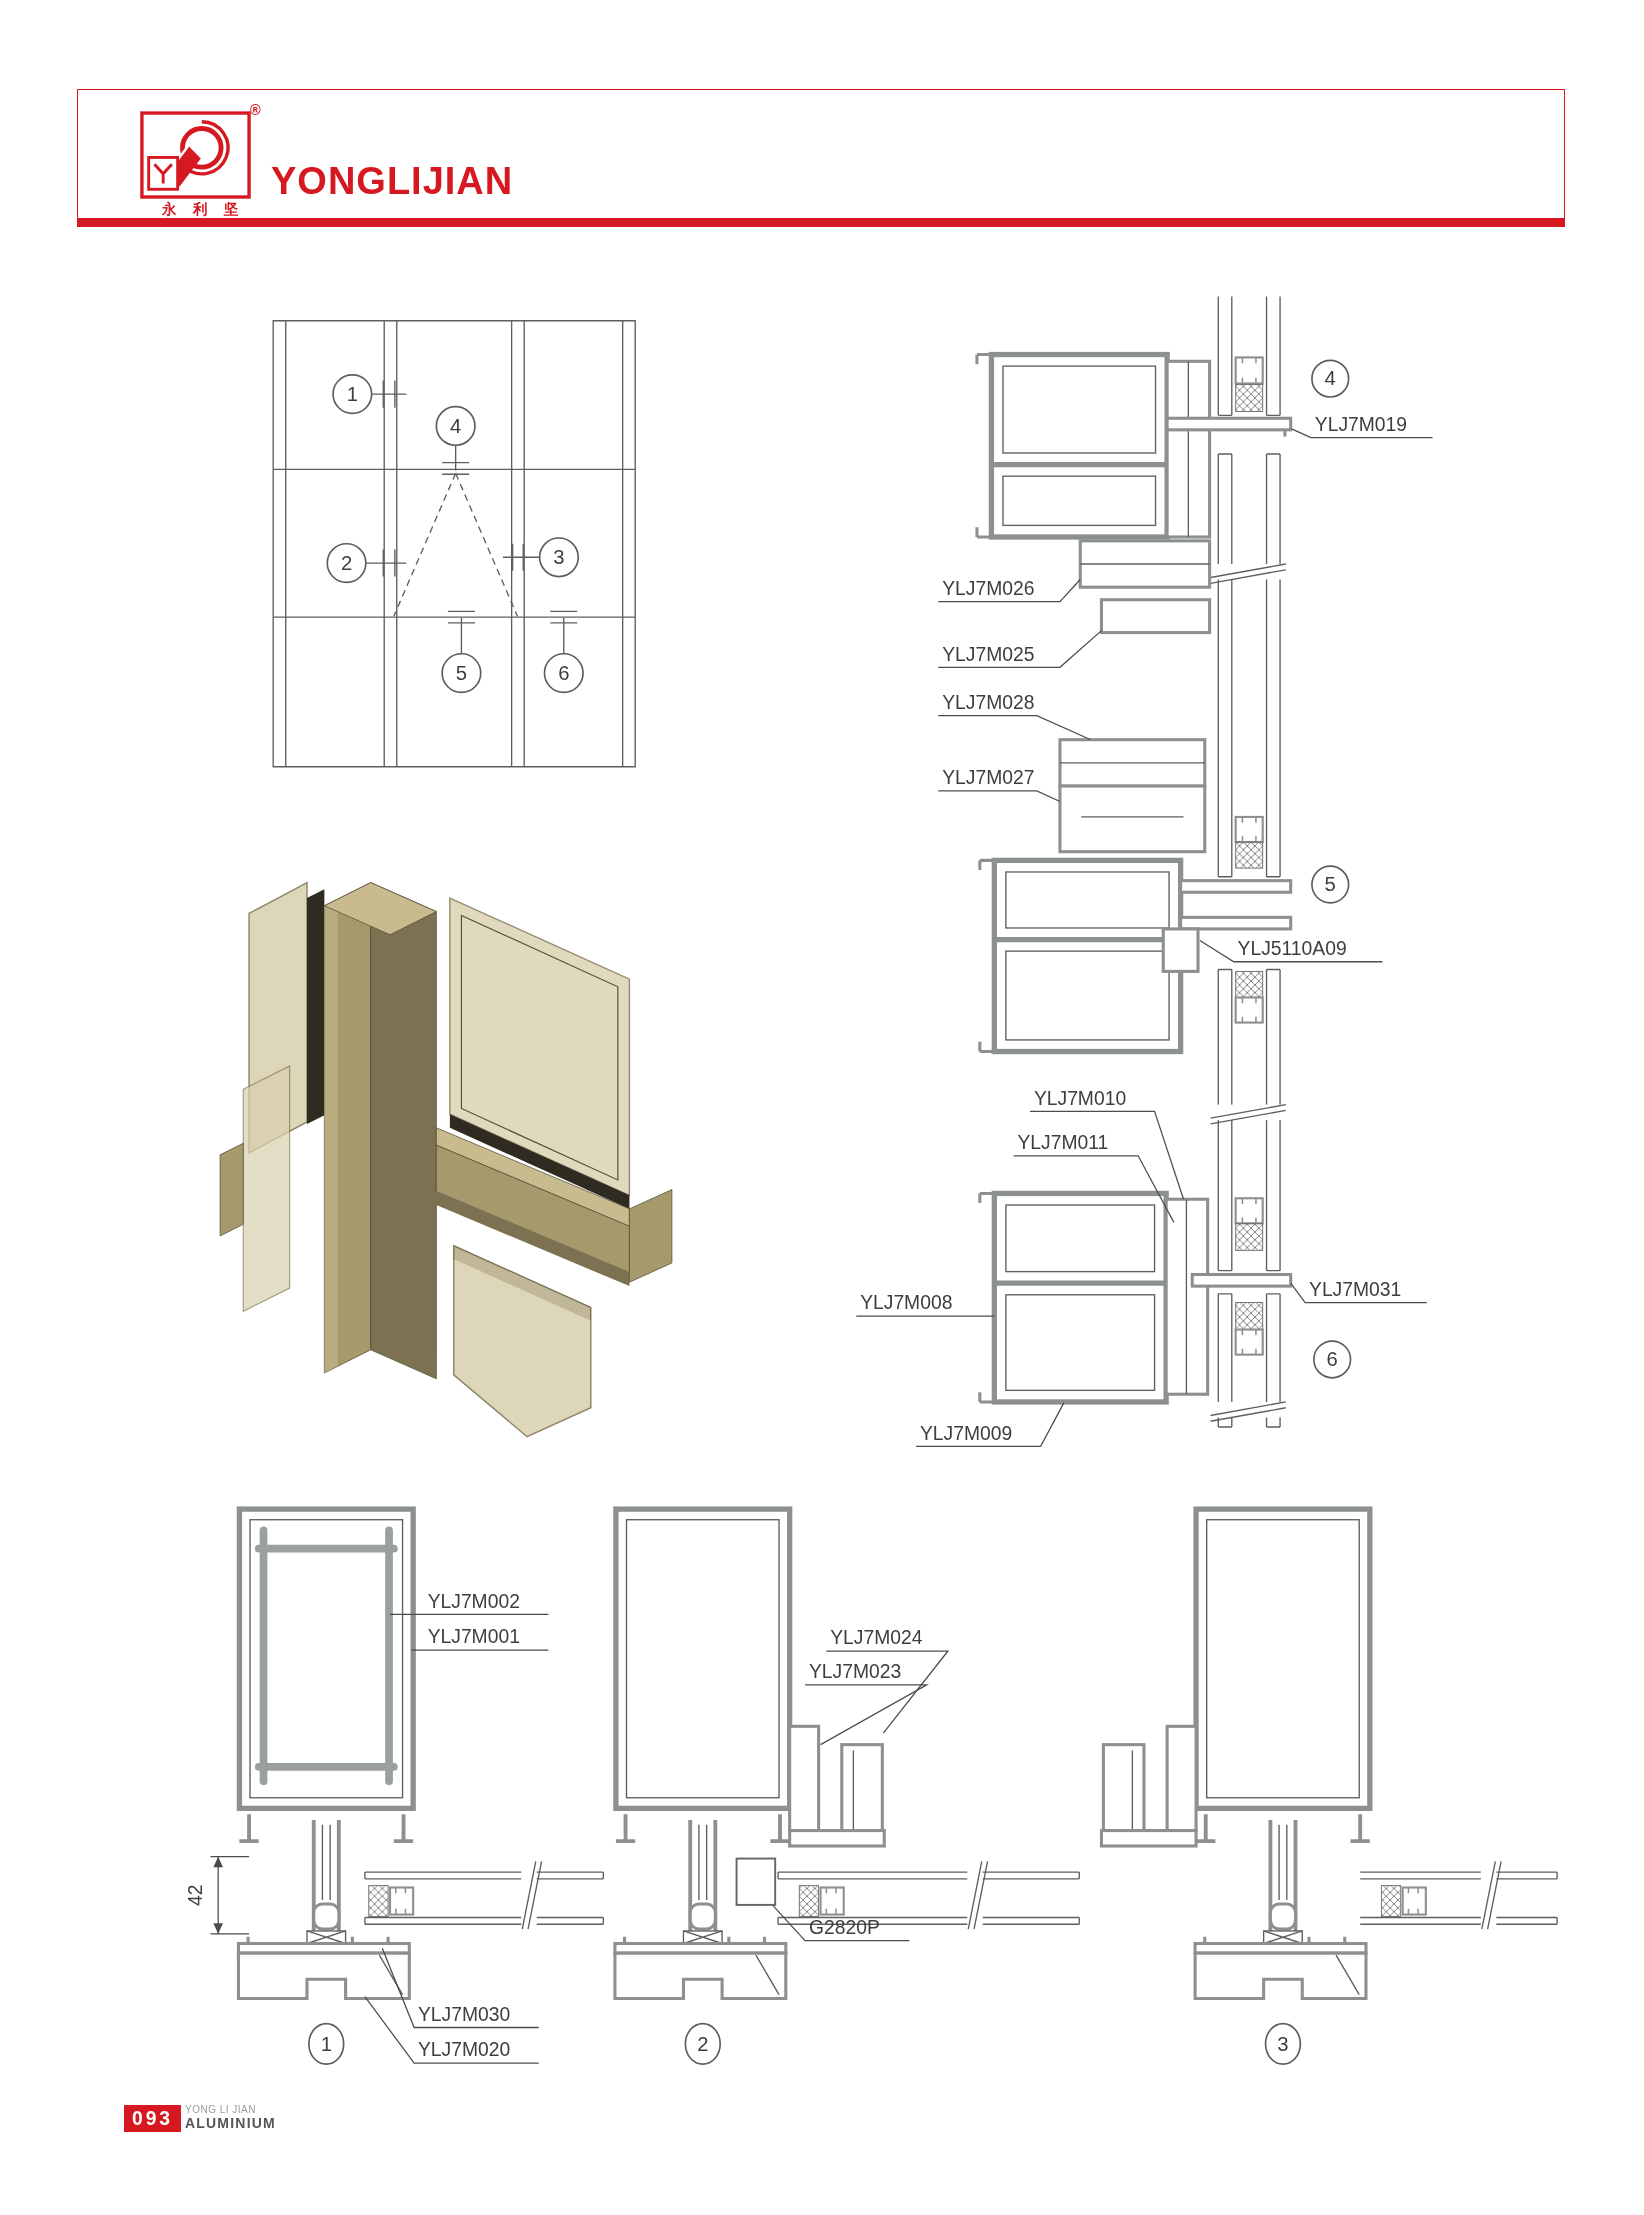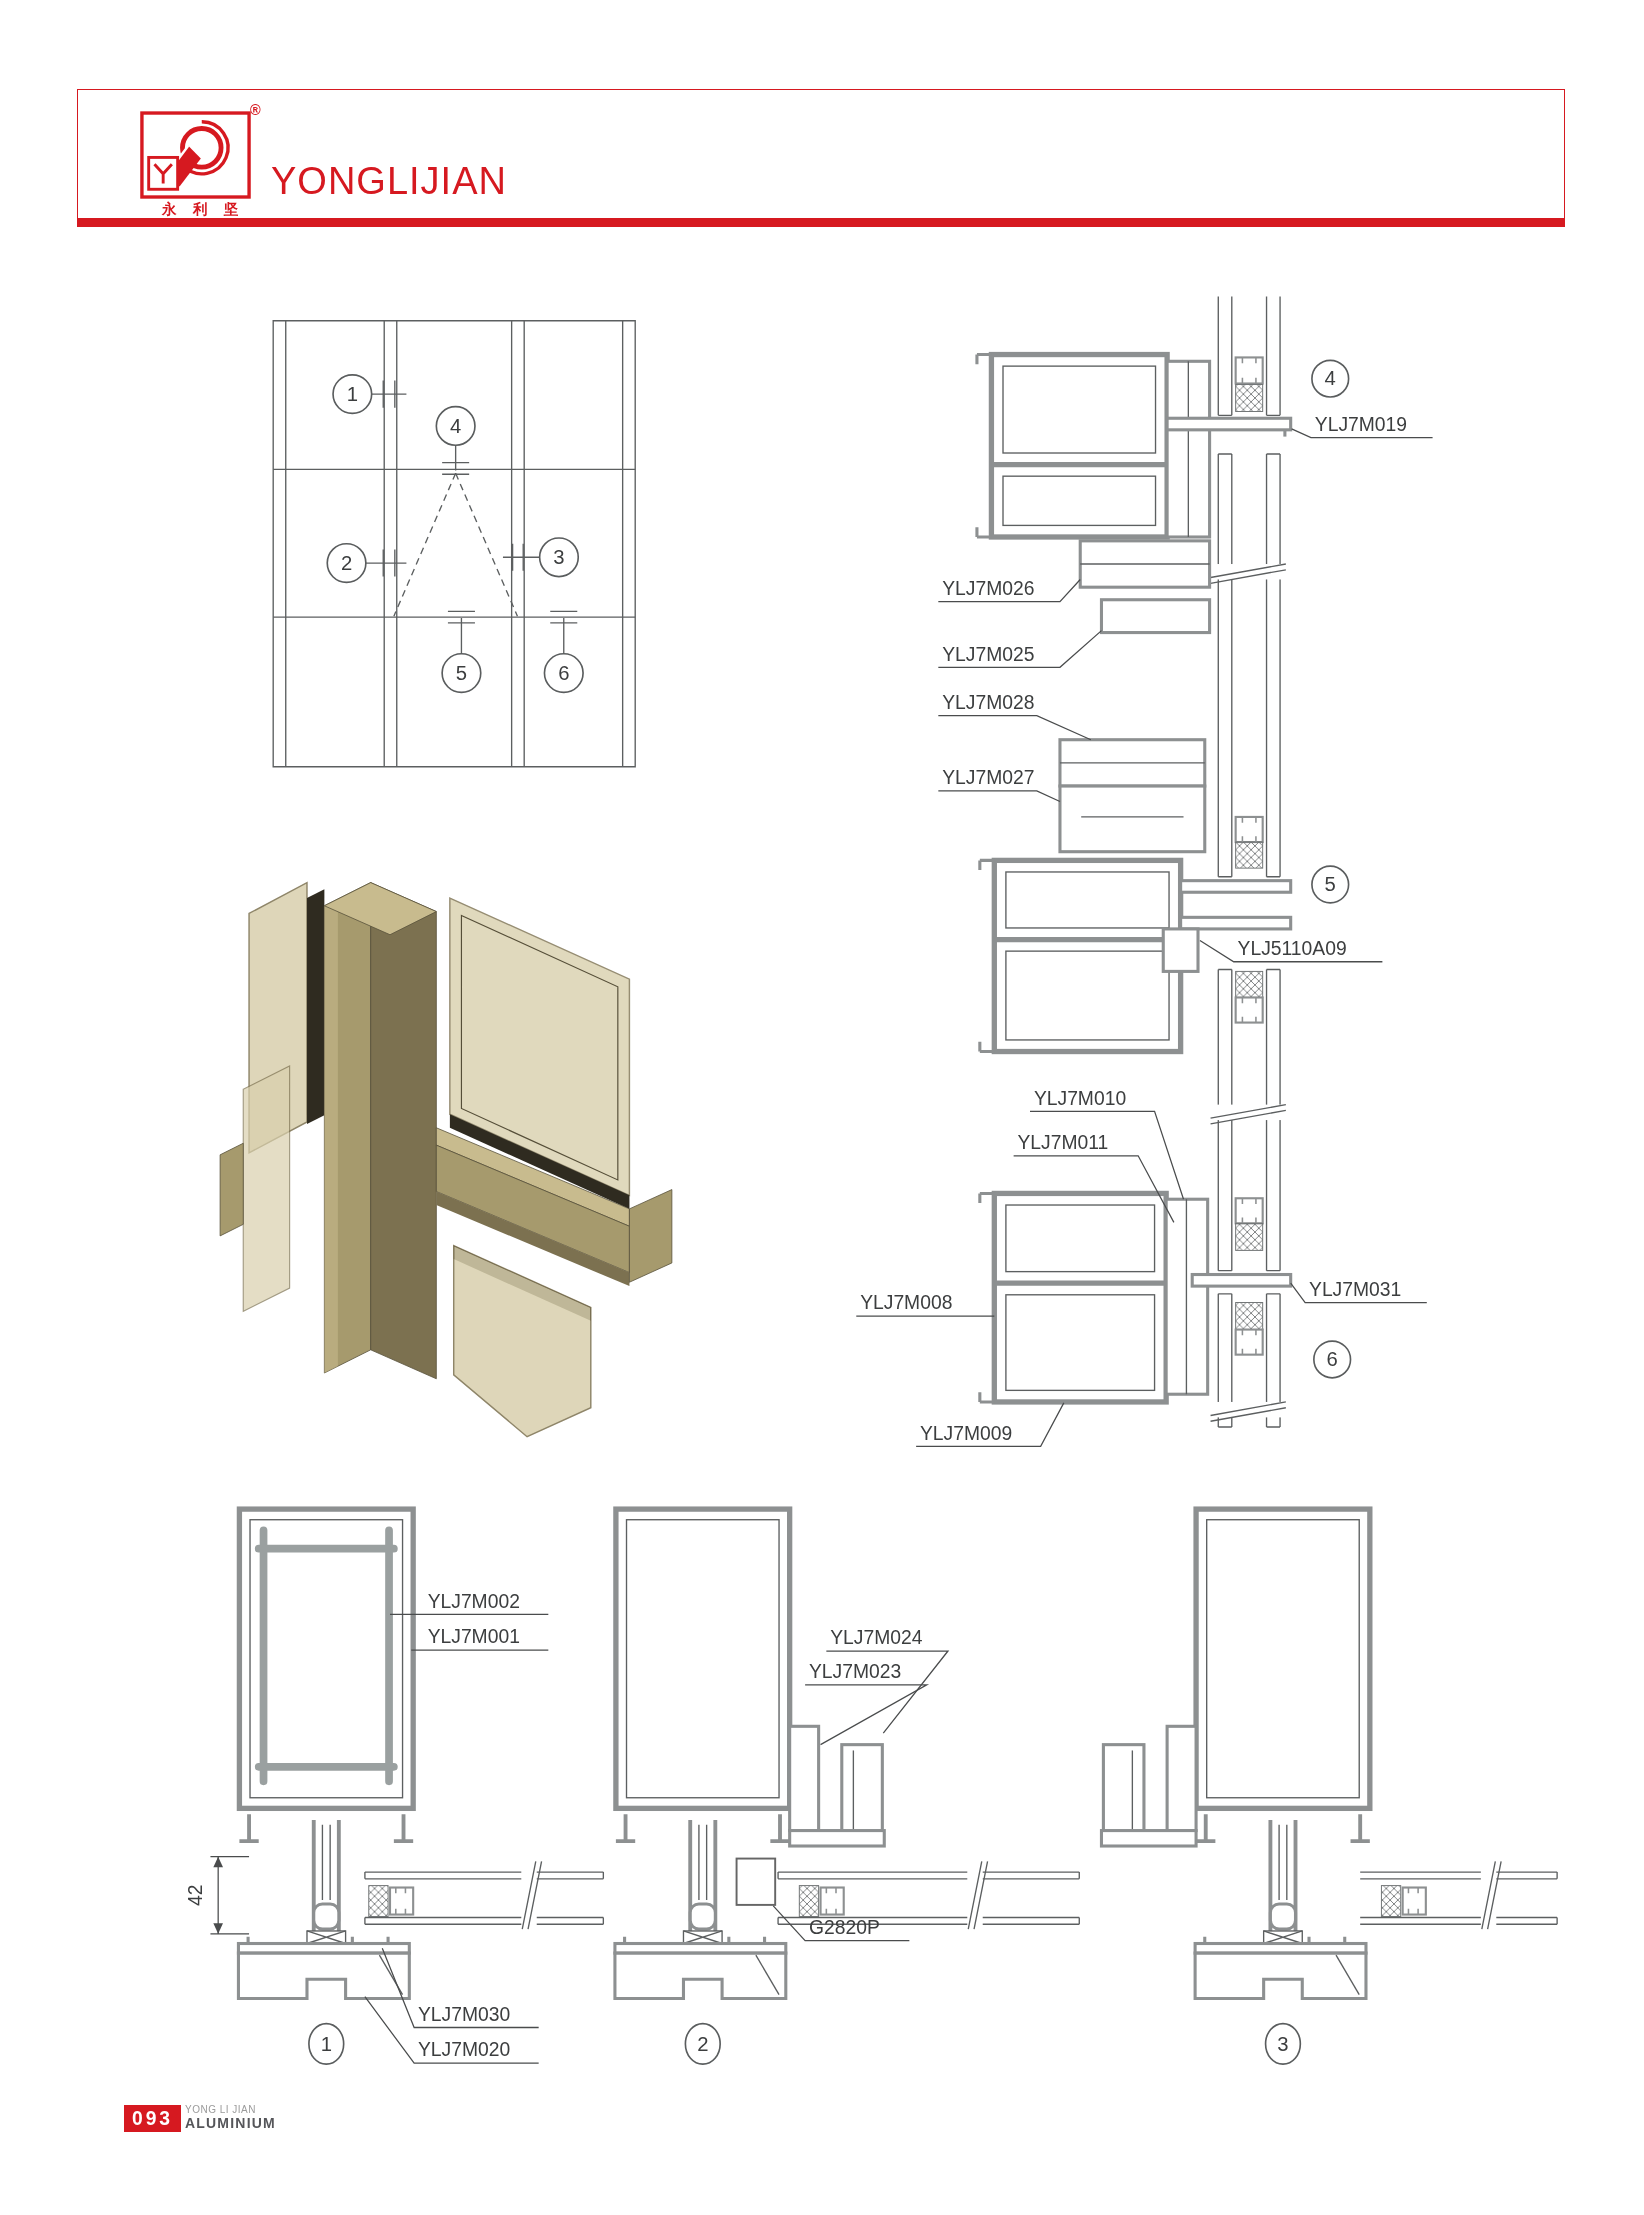--- a/index.html
+++ b/index.html
@@ -10,21 +10,21 @@
   }
   html,body{margin:0;padding:0;background:#e8e8e8;}
   .page{position:relative;width:1644px;height:2216px;background:#fff;
         font-family:"Liberation Sans",sans-serif;overflow:hidden;margin:0 auto;}
   
   .hdr{position:absolute;left:77px;top:89px;width:1486px;height:128px;
        border:1.9px solid var(--accent-red);border-bottom:9.7px solid var(--accent-red);}
   .logo-box{position:absolute;left:62px;top:21px;}
   .regmark{position:absolute;left:172px;top:11.6px;color:var(--accent-red);font-size:14.5px;font-weight:bold;}
   .brand{position:absolute;left:193px;top:70px;color:var(--accent-red);
-         font-size:38px;font-weight:normal;letter-spacing:1px;}
+         font-size:38px;font-weight:bold;letter-spacing:1px;}
   .brand-cn{position:absolute;left:68px;top:110px;color:var(--accent-red);
             font-size:14.5px;font-weight:bold;letter-spacing:16.4px;white-space:nowrap;margin-left:16px;}
   .title{position:absolute;right:60px;top:41px;text-align:right;color:var(--title-gray);
          font-size:32px;font-weight:bold;line-height:39px;}
   
   .pgnum{position:absolute;left:124px;top:2105px;width:57px;height:27px;background:var(--accent-red);
          color:#fff;font-size:19.3px;font-weight:bold;text-align:center;line-height:27px;letter-spacing:2.9px;}
   .company{position:absolute;left:185px;top:2104px;}
   .company .l1{font-size:10px;color:#9b9b9b;letter-spacing:0.5px;}
   .company .l2{font-size:14px;font-weight:bold;color:#55565a;letter-spacing:1.2px;}

